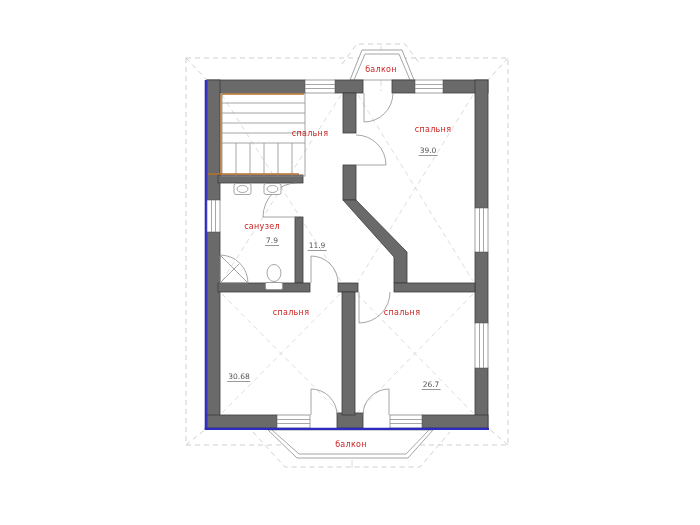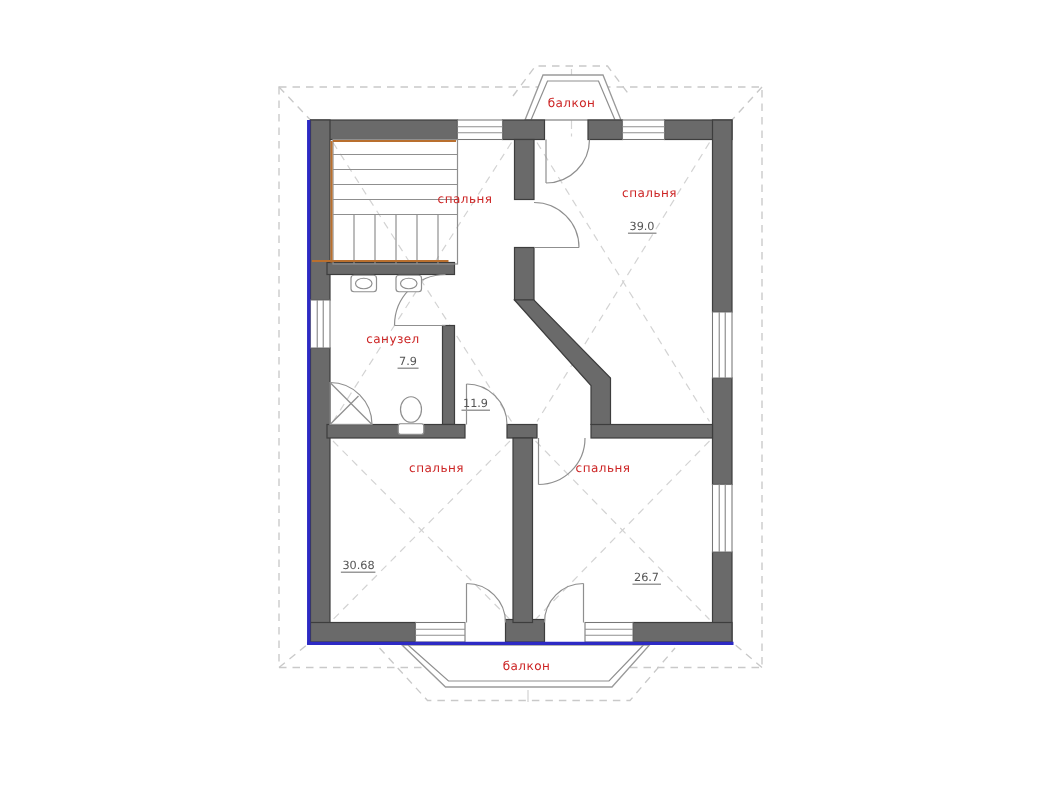--- a/index.html
+++ b/index.html
@@ -208,19 +208,19 @@
       <line x1="208" y1="174" x2="299" y2="174"></line>
     </g>
   </svg>
 
   <div class="lbl room-label" style="left:381px;top:69px;">балкон</div>
   <div class="lbl room-label" style="left:310px;top:133px;">спальня</div>
   <div class="lbl room-label" style="left:433px;top:129px;">спальня</div>
   <div class="lbl area-label" style="left:428px;top:151px;">39.0</div>
   <div class="lbl room-label" style="left:262px;top:226px;">санузел</div>
   <div class="lbl area-label" style="left:272px;top:241px;">7.9</div>
-  <div class="lbl area-label" style="left:317px;top:246px;margin-top:23px;">11.9</div>
+  <div class="lbl area-label" style="left:317px;top:246px;">11.9</div>
   <div class="lbl room-label" style="left:291px;top:312px;">спальня</div>
   <div class="lbl area-label" style="left:239px;top:377px;">30.68</div>
   <div class="lbl room-label" style="left:402px;top:312px;">спальня</div>
   <div class="lbl area-label" style="left:431px;top:385px;">26.7</div>
   <div class="lbl room-label" style="left:351px;top:444px;">балкон</div>
 </div>
 
 </body></html>

